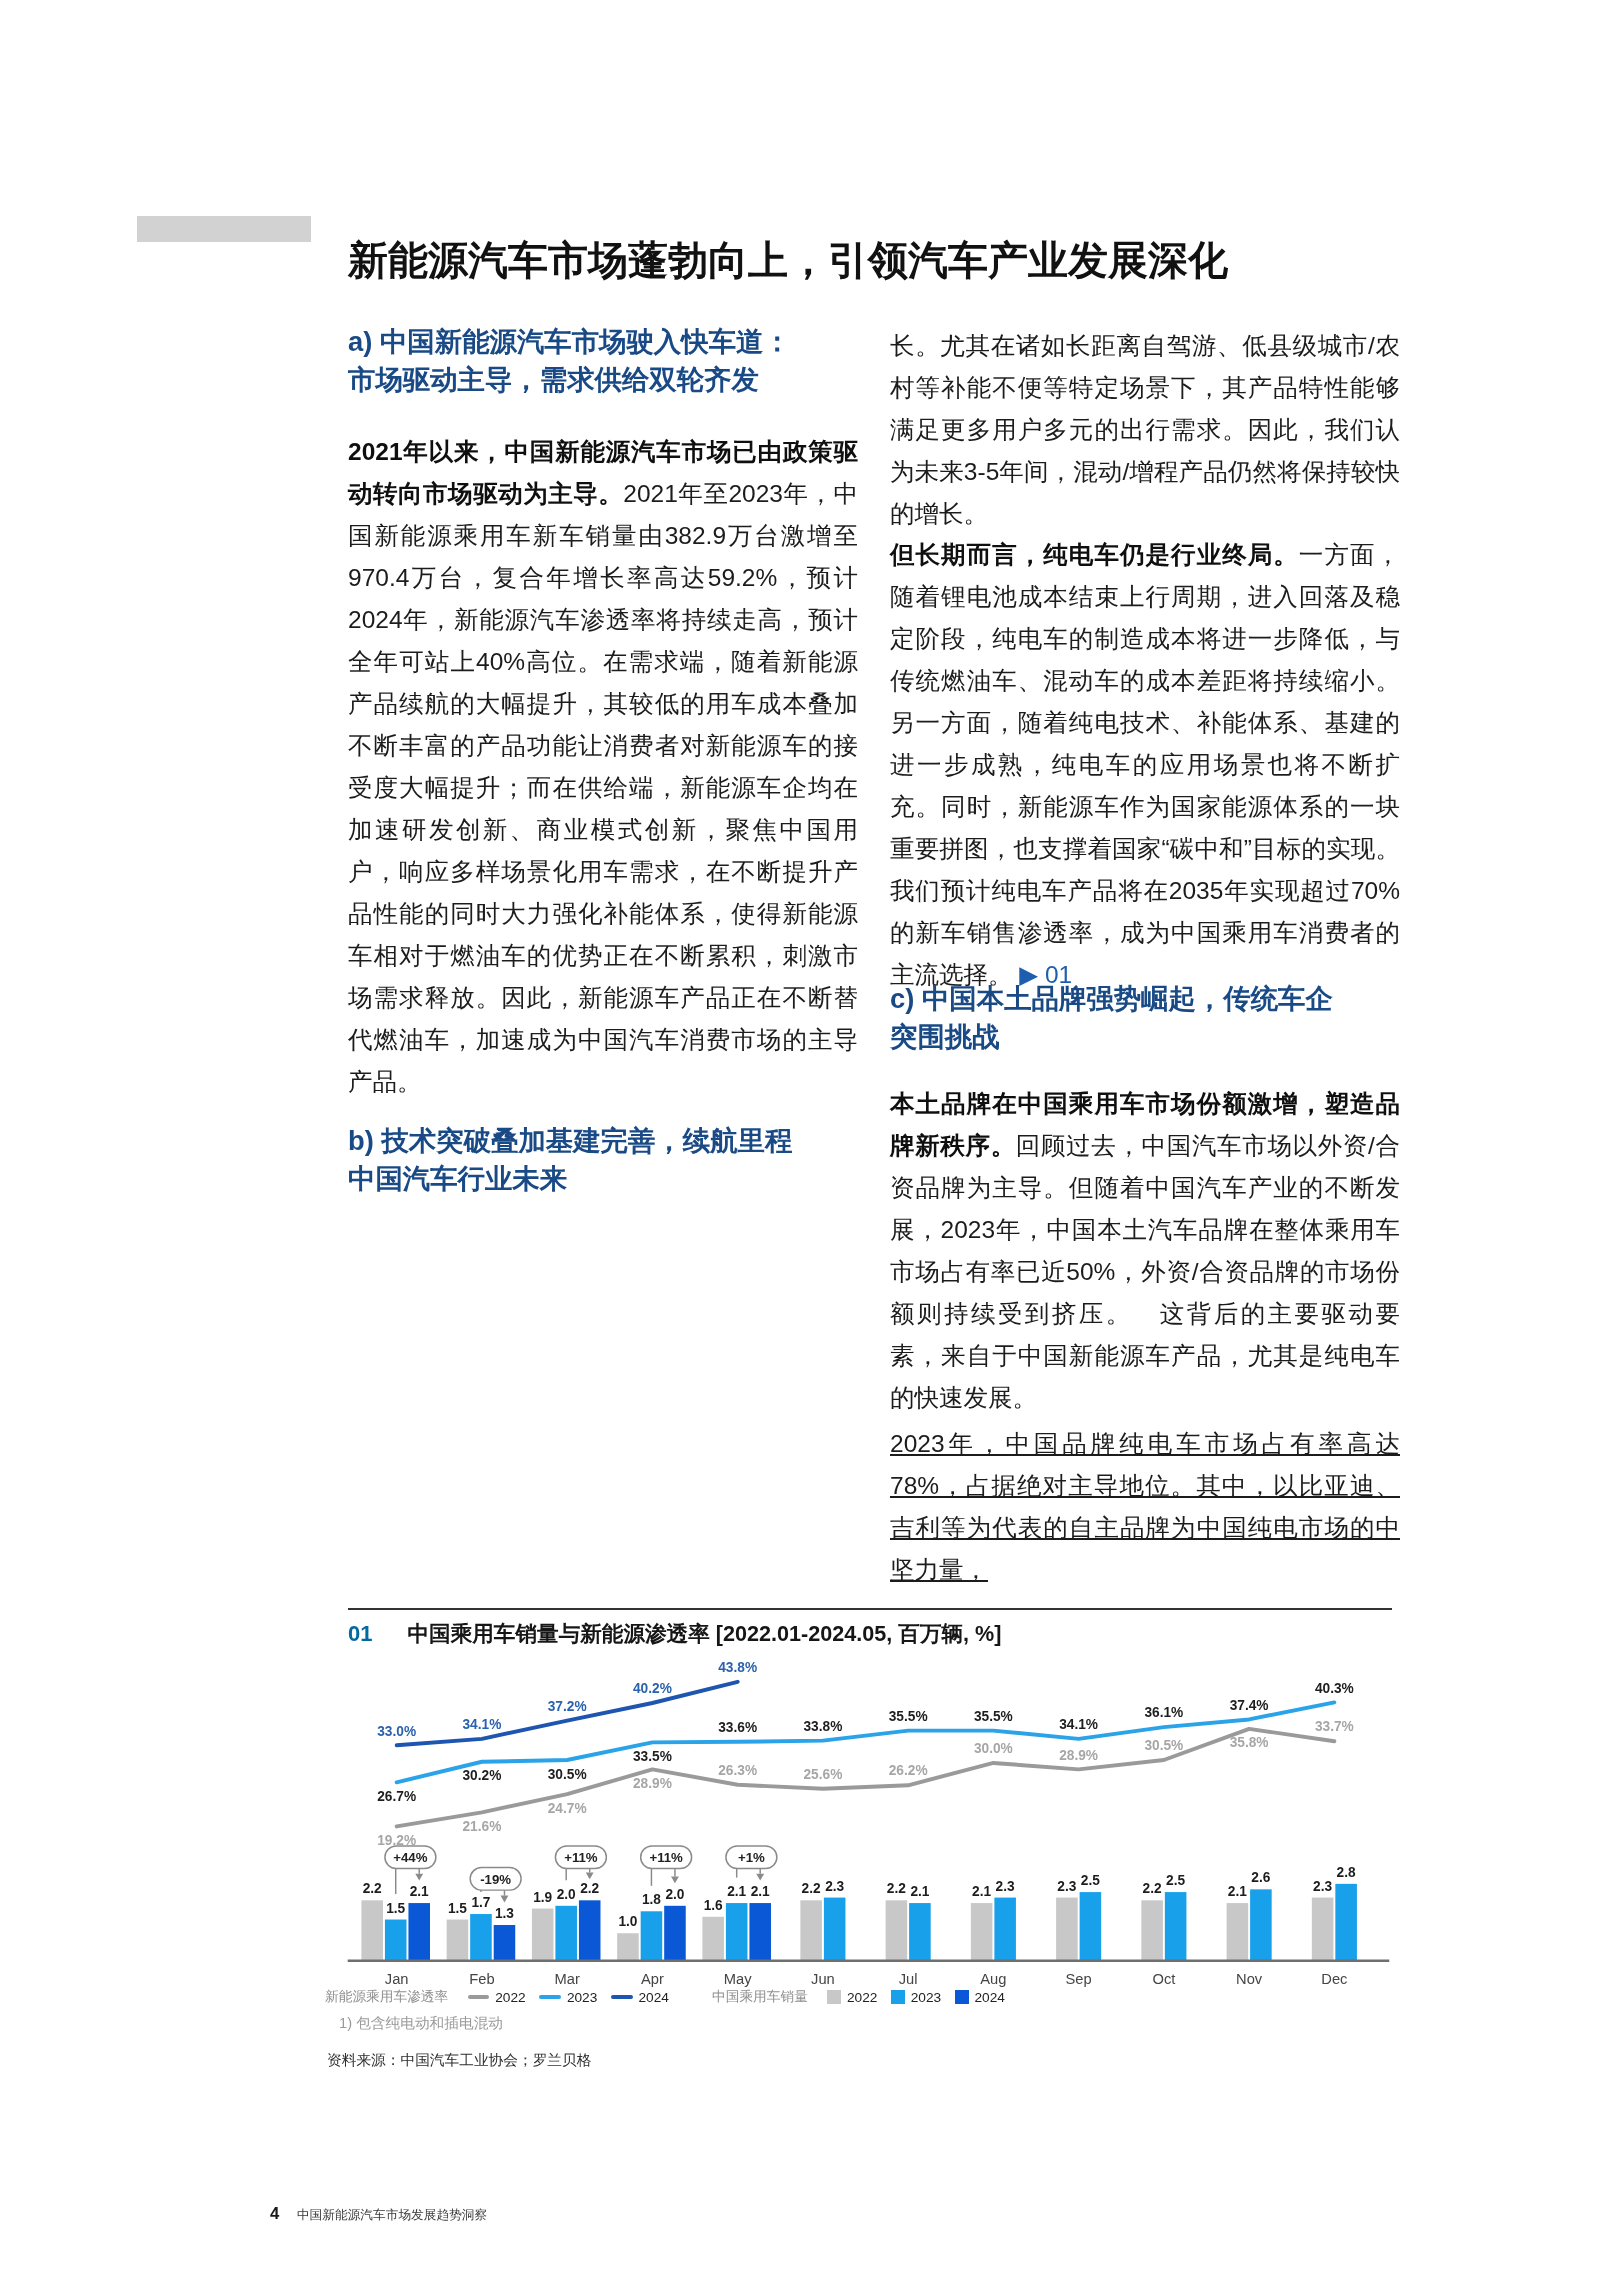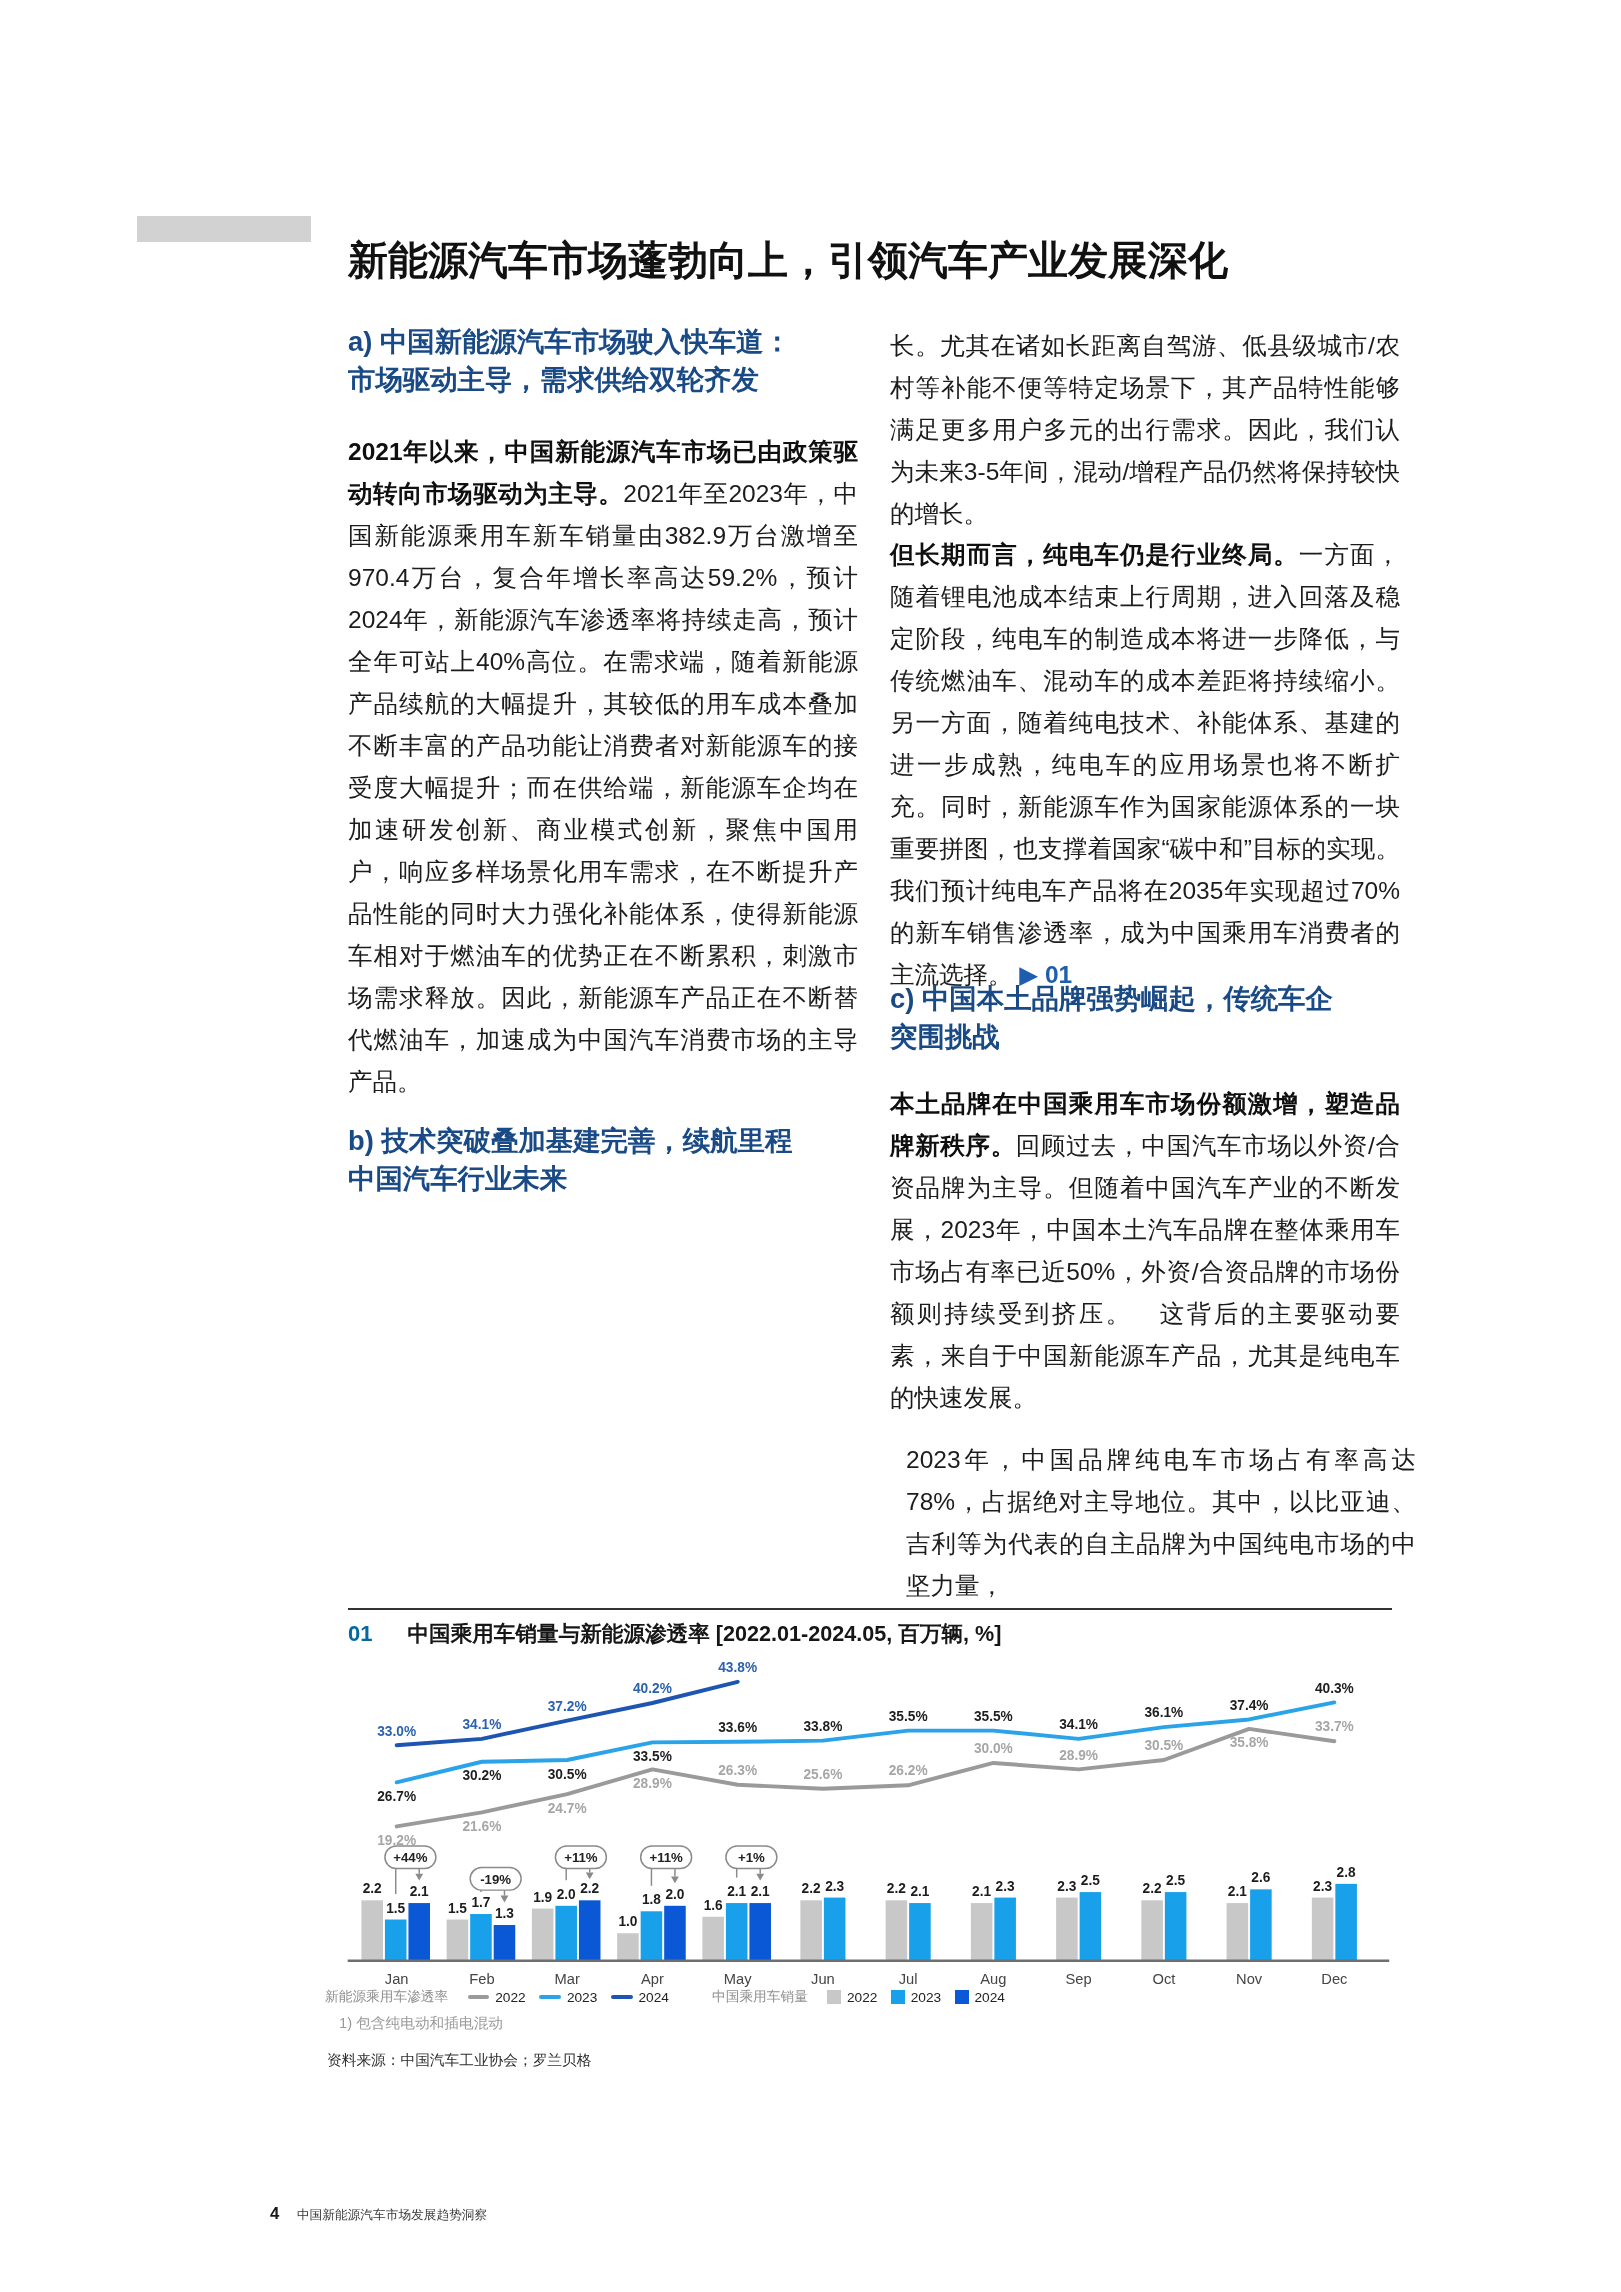--- a/index.html
+++ b/index.html
@@ -6,21 +6,21 @@
   .page{position:relative;width:1621px;height:2293px;background:#fff;overflow:hidden;
         font-family:"Liberation Sans","DejaVu Sans",sans-serif;color:#1c1c1c;}
   .abs{position:absolute;}
   .deco-bar{left:137px;top:216px;width:174px;height:25.5px;background:#d2d2d2;}
   .page-title{left:348px;top:206px;width:1127px;font-size:40px;font-weight:700;color:#111;letter-spacing:0;}
   .col{width:510px;font-size:24.5px;line-height:42px;text-align:justify;color:#1c1c1c;}
   .col-left{left:348px;}
   .col-right{left:890px;}
   .sec-heading{width:529px;font-size:27.4px;line-height:38px;font-weight:700;color:#194a85;}
   .lead{font-weight:700;color:#0f0f0f;}
-  .fig-ref{color:#1d5fae;font-weight:700;white-space:nowrap;}
+  .fig-ref{color:#1d5fae;font-weight:400;white-space:nowrap;}
   .fig-rule{left:348px;top:1608px;width:1044px;height:2px;background:#333;}
   .fig-head{left:348px;top:1619px;display:flex;gap:35px;align-items:baseline;}
   .fig-num{font-size:22px;font-weight:700;color:#0369a1;}
   .fig-title{font-size:21.6px;font-weight:700;color:#161616;}
   .chart-wrap{left:333px;top:1647px;width:1068px;height:353px;}
   .pct-label{font-family:"Liberation Sans","DejaVu Sans",sans-serif;font-size:14px;font-weight:600;}
   .bar-label{font-family:"Liberation Sans","DejaVu Sans",sans-serif;font-size:14px;font-weight:700;fill:#1d1d1d;}
   .month-label{font-family:"Liberation Sans","DejaVu Sans",sans-serif;font-size:15px;fill:#454545;}
   .pill-label{font-family:"Liberation Sans","DejaVu Sans",sans-serif;font-size:13.5px;font-weight:700;fill:#222;}
   .legend{left:325px;top:1988px;display:flex;align-items:center;gap:13.7px;font-size:13.7px;color:#232323;}
@@ -55,21 +55,21 @@
   </div>
 
   <p class="abs col col-right" style="top:325px;margin:0;">长。尤其在诸如长距离自驾游、低县级城市/农村等补能不便等特定场景下，其产品特性能够满足更多用户多元的出行需求。因此，我们认为未来3-5年间，混动/增程产品仍然将保持较快的增长。</p>
   <p class="abs col col-right" style="top:534px;margin:0;"><span class="lead">但长期而言，纯电车仍是行业终局。</span><span>一方面，随着锂电池成本结束上行周期，进入回落及稳定阶段，纯电车的制造成本将进一步降低，与传统燃油车、混动车的成本差距将持续缩小。另一方面，随着纯电技术、补能体系、基建的进一步成熟，纯电车的应用场景也将不断扩充。同时，新能源车作为国家能源体系的一块重要拼图，也支撑着国家“碳中和”目标的实现。我们预计纯电车产品将在2035年实现超过70%的新车销售渗透率，成为中国乘用车消费者的主流选择。</span> <span class="fig-ref">▶ 01</span></p>
 
   <div class="abs sec-heading col-right" style="top:980px;">
     <div>c) 中国本土品牌强势崛起，传统车企</div>
     <div>突围挑战</div>
   </div>
   <p class="abs col col-right" style="top:1083px;margin:0;"><span class="lead">本土品牌在中国乘用车市场份额激增，塑造品牌新秩序。</span><span>回顾过去，中国汽车市场以外资/合资品牌为主导。但随着中国汽车产业的不断发展，2023年，中国本土汽车品牌在整体乘用车市场占有率已近50%，外资/合资品牌的市场份额则持续受到挤压。　这背后的主要驱动要素，来自于中国新能源车产品，尤其是纯电车的快速发展。</span></p>
-  <p class="abs col col-right" style="top:1423px;margin:16px;">2023年，中国品牌纯电车市场占有率高达78%，占据绝对主导地位。其中，以比亚迪、吉利等为代表的自主品牌为中国纯电市场的中坚力量，</p>
+  <p class="abs col col-right" style="top:1423px;margin:0;text-decoration:underline;">2023年，中国品牌纯电车市场占有率高达78%，占据绝对主导地位。其中，以比亚迪、吉利等为代表的自主品牌为中国纯电市场的中坚力量，</p>
 
   <div class="abs fig-rule"></div>
   <div class="abs fig-head">
     <span class="fig-num">01</span>
     <span class="fig-title">中国乘用车销量与新能源渗透率 [2022.01-2024.05, 百万辆, %]</span>
   </div>
 
   <div class="abs chart-wrap">
     <svg id="chart-svg" width="1068" height="353" viewBox="0 0 1090 360">
         <polyline points="65,183 152,168.59999999999997 239,150 326,124.80000000000001 413,140.39999999999998 500,144.59999999999997 587,141 674,118.19999999999999 761,124.80000000000001 848,115.19999999999999 935,83.4 1022,95.99999999999997" fill="none" stroke="#9a9a9a" stroke-width="4" stroke-linejoin="round" stroke-linecap="round"></polyline>

